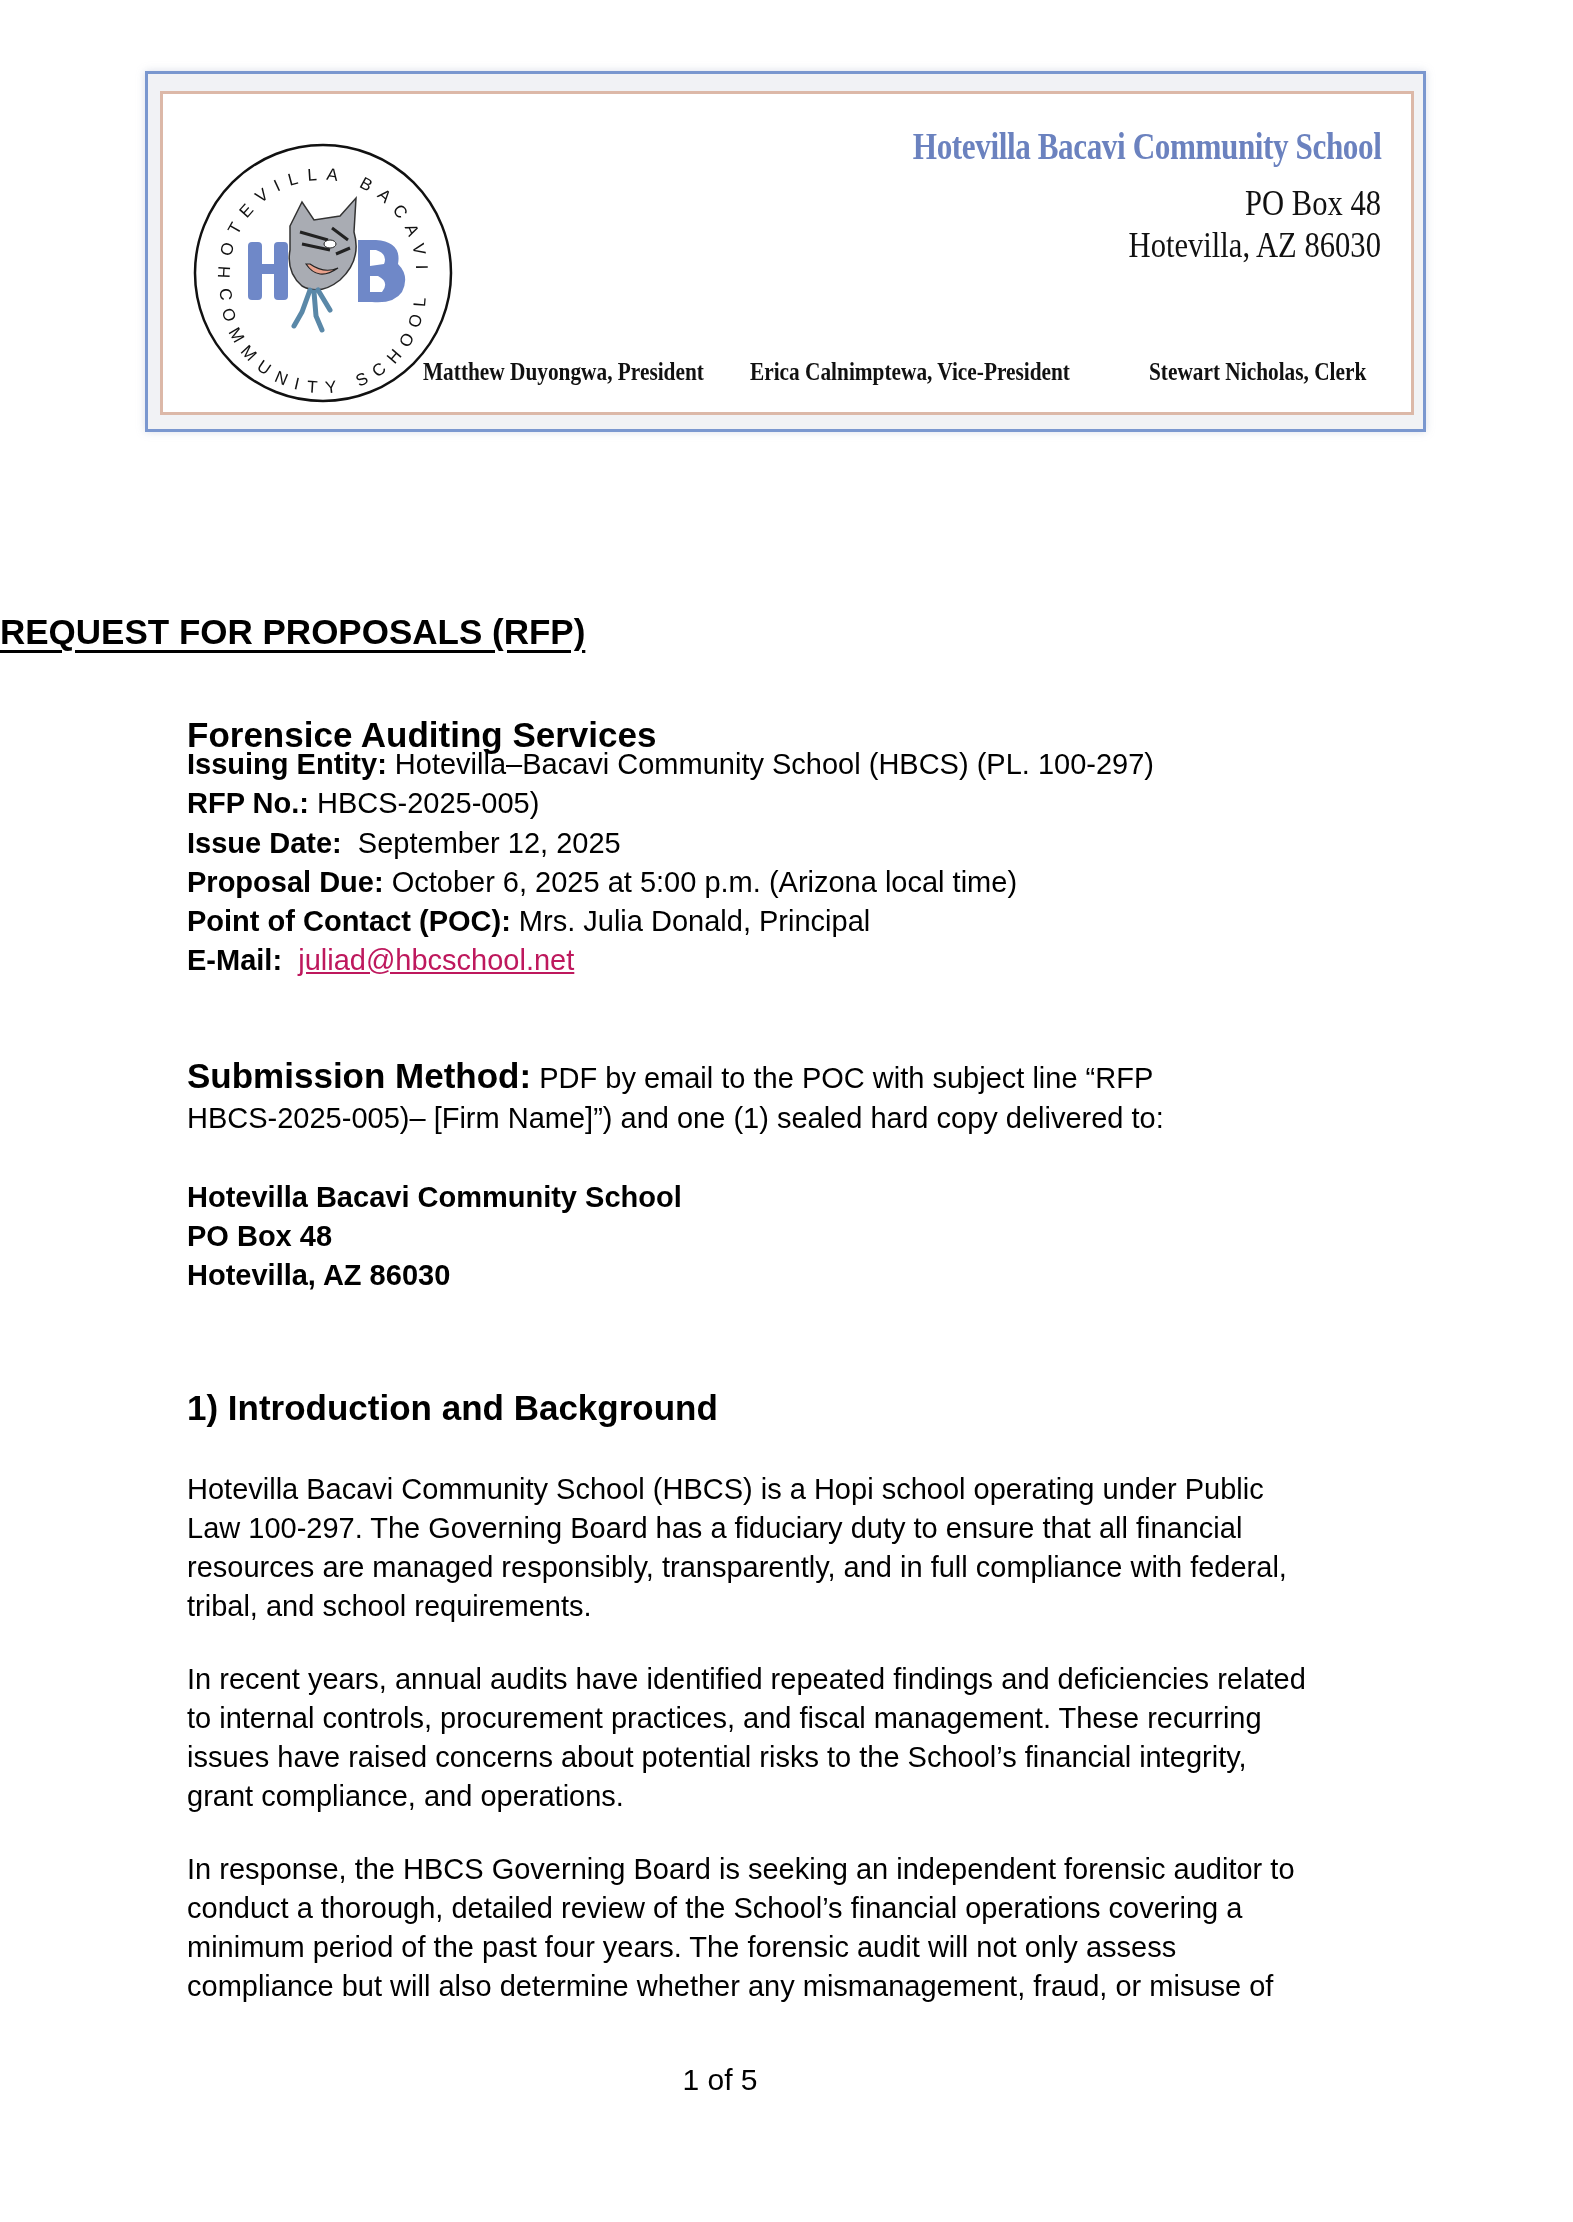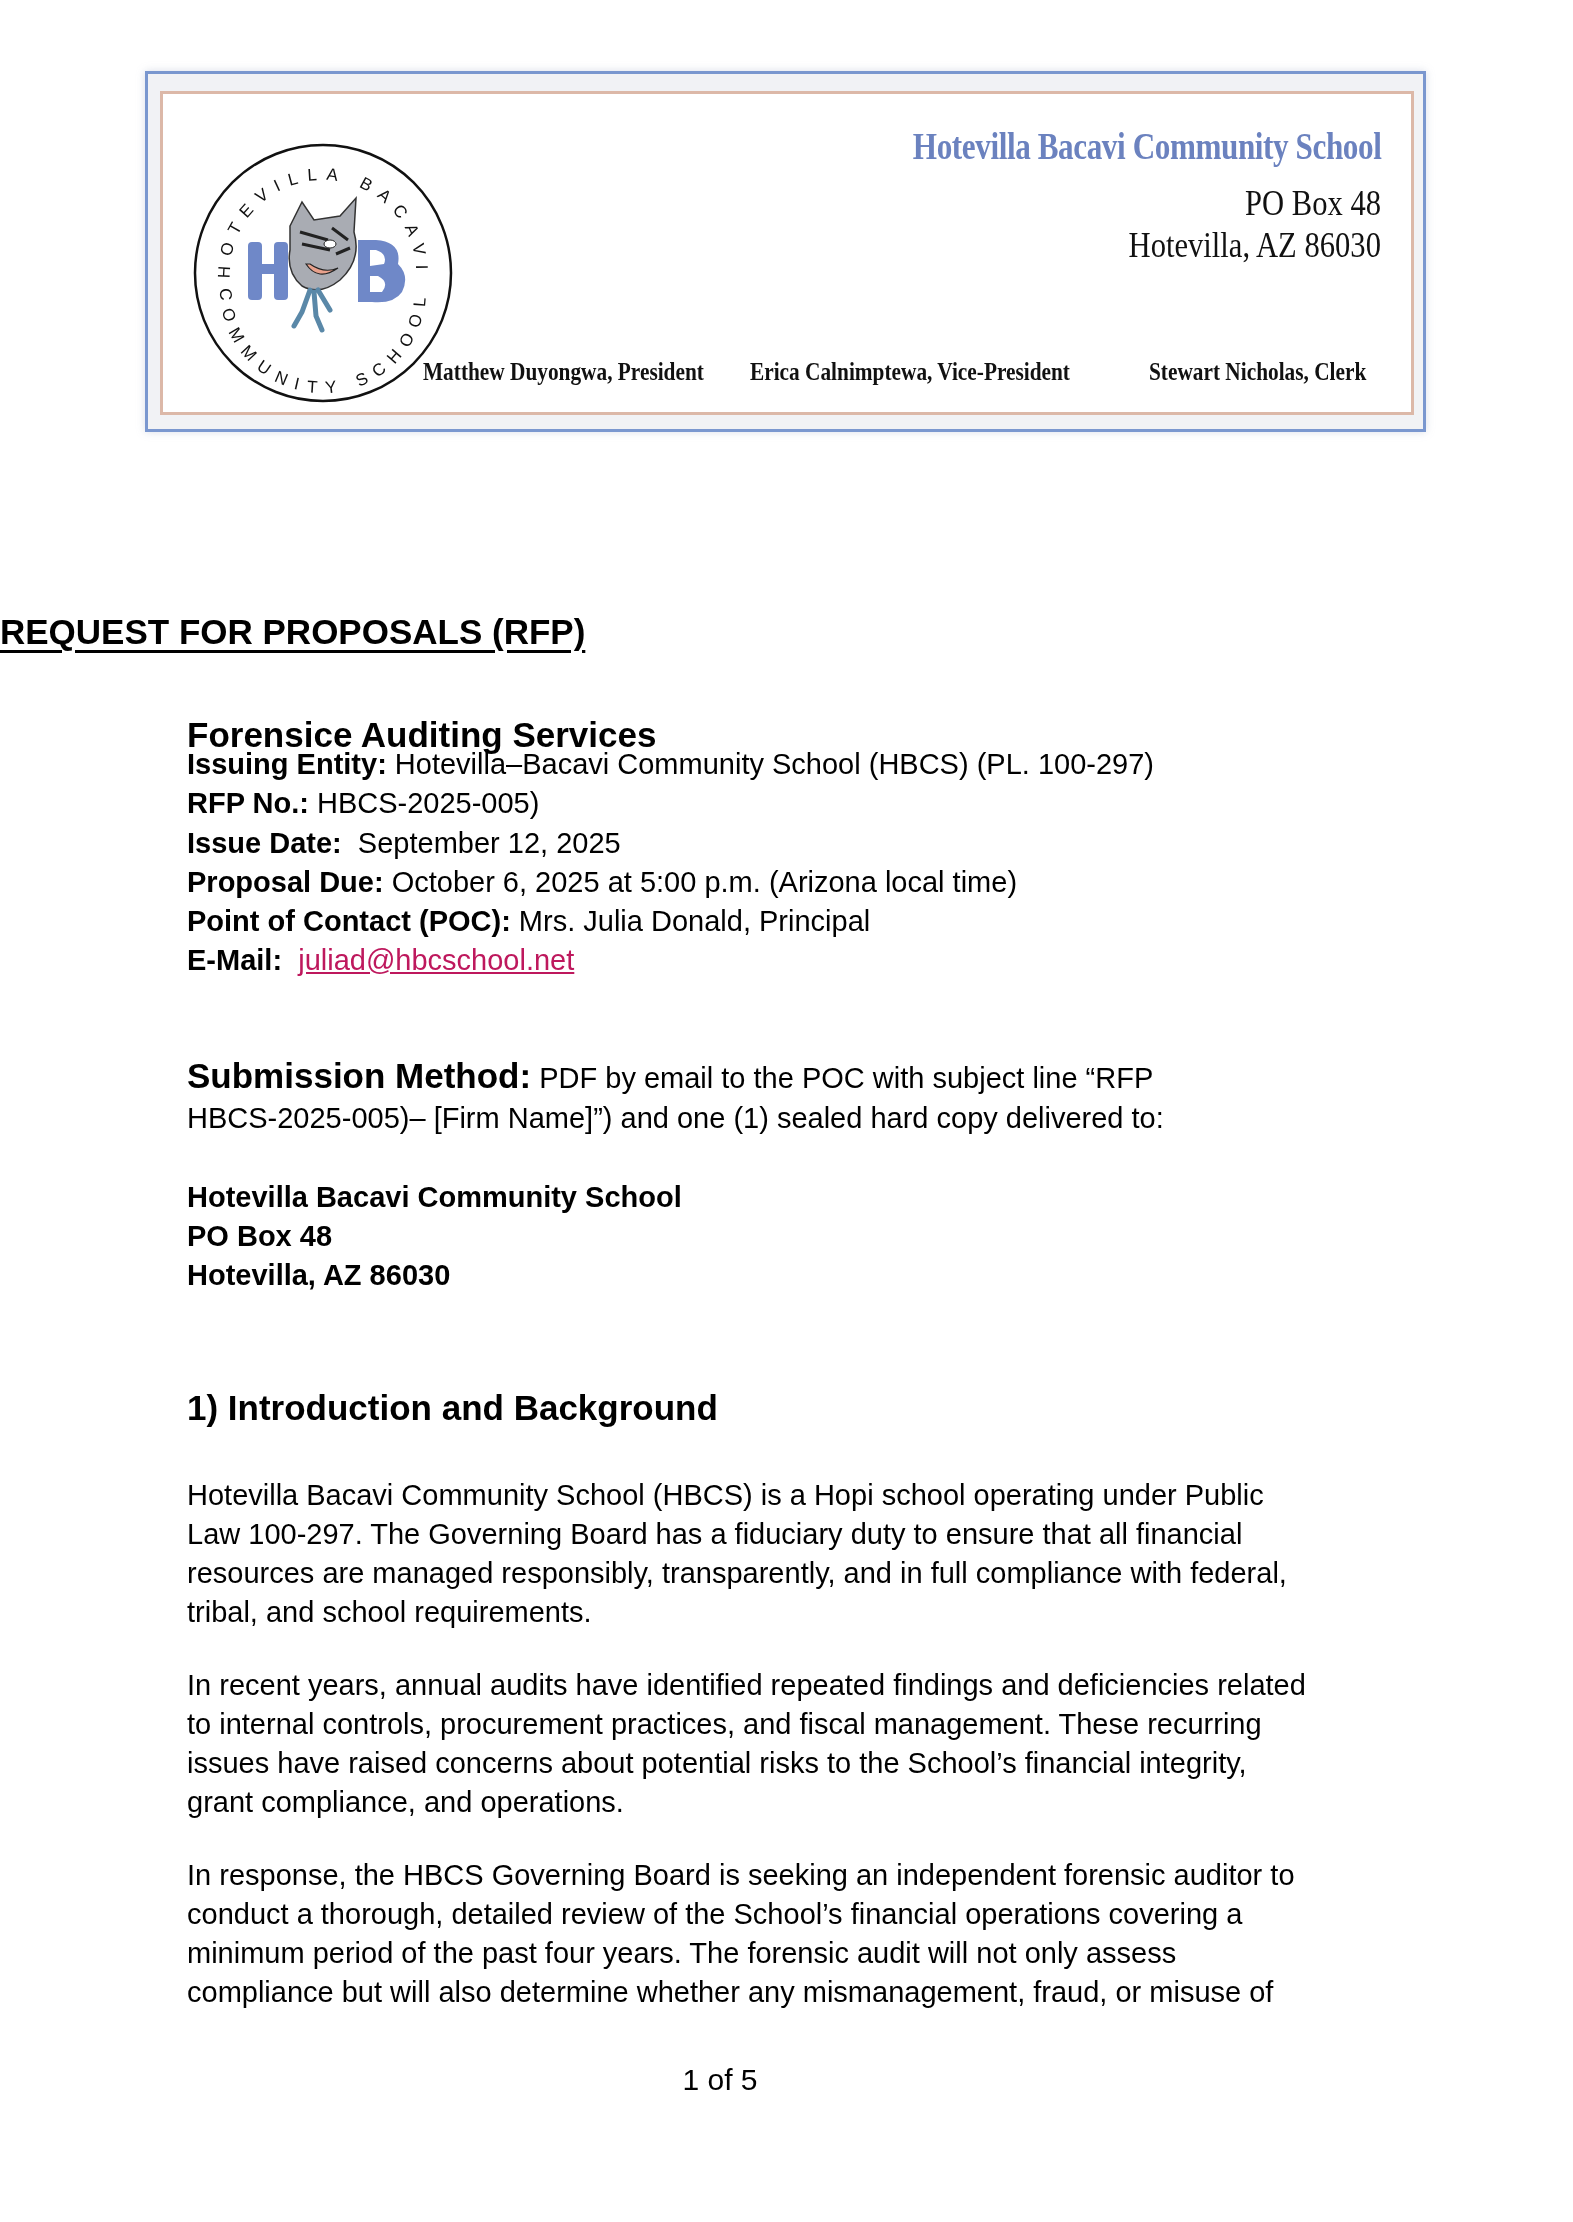--- a/index.html
+++ b/index.html
@@ -27,21 +27,21 @@
     .doc-title { position: absolute; left: 0; width: 1573px; top: 612px; text-align: left;
                  font-weight: bold; font-size: 35px; }
     .doc-title span { text-decoration: underline; text-decoration-thickness: 3px; text-underline-offset: 6px; }
     .line { position: absolute; left: 187px; font-size: 29px; white-space: nowrap; line-height: 1; }
     .line b { font-weight: bold; }
     .subtitle { position: absolute; left: 187px; top: 703px; font-size: 35px; font-weight: bold; margin-top: 12px; }
     .email-link { text-decoration: underline; color: #be185d; cursor: pointer; }
     .sub-head { font-size: 35px; font-weight: bold; }
     .address { position: absolute; left: 187px; font-size: 29px; font-weight: bold; line-height: 1; }
     .section-head { position: absolute; left: 187px; top: 1388px; font-size: 35px; font-weight: bold; }
-    .para { position: absolute; left: 187px; width: 1230px; font-size: 29px; line-height: 39px; margin-top: 6px; }
+    .para { position: absolute; left: 187px; width: 1230px; font-size: 29px; line-height: 39px; }
     .para div { white-space: nowrap; }
     .page-num { position: absolute; left: 0; width: 1440px; top: 2063px; text-align: center; font-size: 30px; }
   </style>
 </head>
 <body>
 
 <div class="lh-outer">
   <div class="lh-inner">
     <div class="lh-title">Hotevilla Bacavi Community School</div>
     <div class="lh-addr" style="top:88px;">PO Box 48</div>

